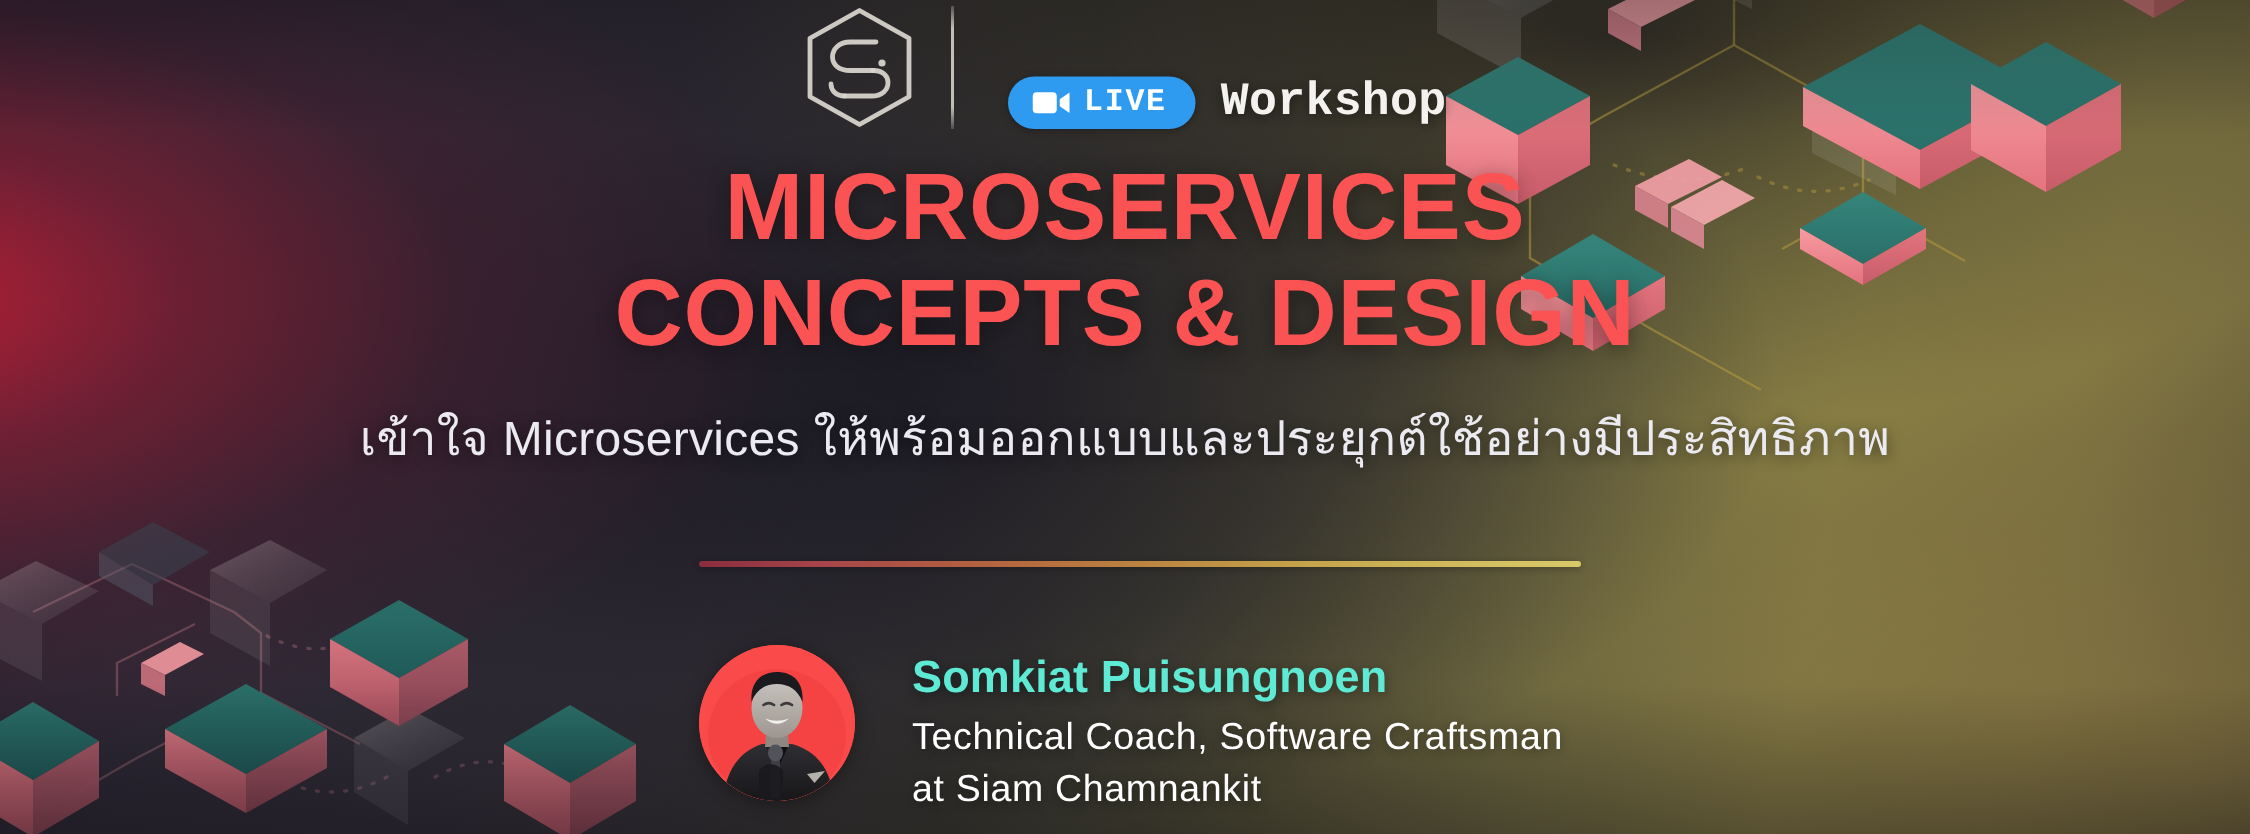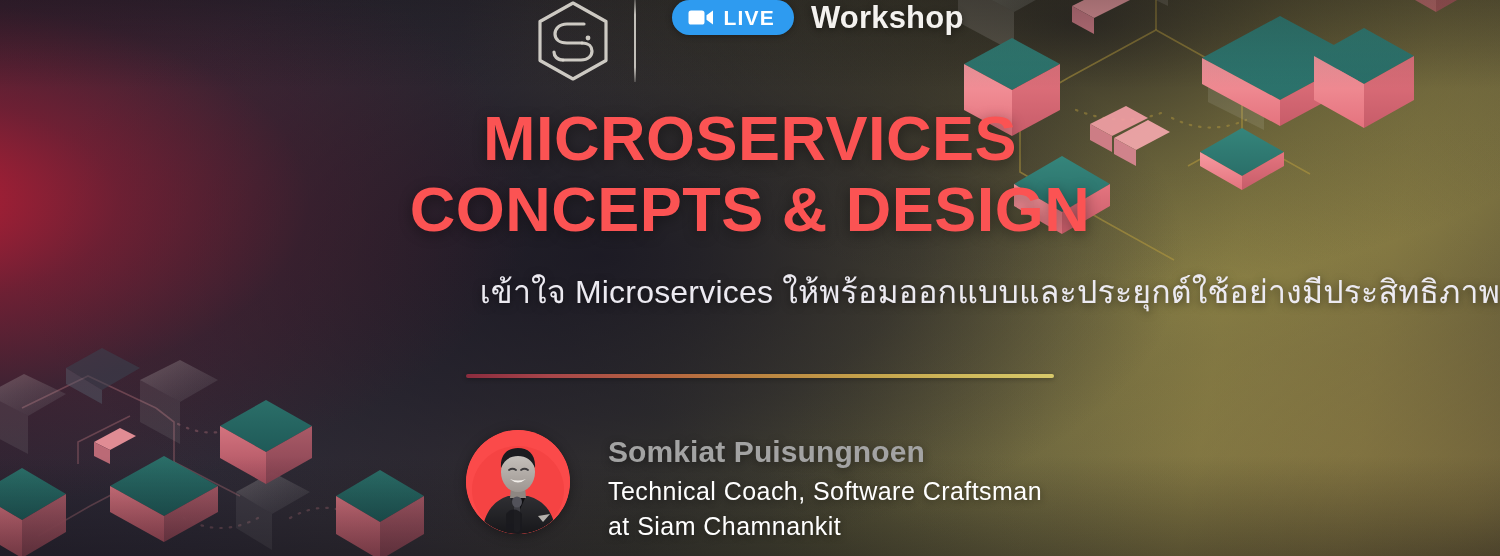--- a/index.html
+++ b/index.html
@@ -69,23 +69,24 @@
   .iso-layer { position:absolute; inset:0; pointer-events:none; }
   .iso-svg   { position:absolute; display:block; }
   #iso-tr { right:-10px; top:-40px; }
   #iso-bl { left:-30px; bottom:-20px; }
 
   
   .header {
     position:absolute;
     left:0; top:0;
     width:100%; height:86px;
-    display:flex; align-items:flex-start;
+    display:flex; align-items:flex-end;
     justify-content:center;
     gap:0;
+    font-family:Liberation Mono, monospace;
   }
   .brand-logo { width:74px; height:82px; flex:0 0 auto; margin-right:24px; }
   .head-sep {
     width:2px; height:82px;
     background:linear-gradient(180deg, rgba(215,212,205,0.25) 0%, rgba(215,212,205,0.88) 18%, rgba(215,212,205,0.88) 82%, rgba(215,212,205,0.20) 100%);
     flex:0 0 auto;
     margin-right:36px;
   }
   .live-badge {
     display:inline-flex; align-items:center; gap:9px;
@@ -126,21 +127,21 @@
     font-weight:bold;
     letter-spacing:0.5px;
     line-height:1.12;
     text-shadow:0 3px 14px rgba(0,0,0,0.40);
     white-space:nowrap;
   }
   .subtitle {
     position:absolute;
     left:0; top:272px;
     width:100%;
-    text-align:right;
+    text-align:center;
     color:#eceaf1;
     font-size:32px;
     font-weight:400;
     letter-spacing:0.2px;
     line-height:1.25;
     text-shadow:0 2px 9px rgba(0,0,0,0.50);
     white-space:nowrap;
   }
 
   
@@ -164,21 +165,21 @@
     width:104px; height:104px;
     border-radius:50%;
     overflow:hidden;
     background:#fb4a4a;
     flex:0 0 auto;
     box-shadow:0 2px 12px rgba(0,0,0,0.35);
   }
   .avatar svg { display:block; }
   .speaker-meta { padding-top:4px; }
   .speaker-name {
-    color:#a3a3a3;
+    color:#5eead4;
     font-size:30px;
     font-weight:bold;
     letter-spacing:0.1px;
     line-height:1.18;
     text-shadow:0 2px 8px rgba(0,0,0,0.42);
     white-space:nowrap;
   }
   .speaker-role {
     color:#ffffff;
     font-size:25px;

